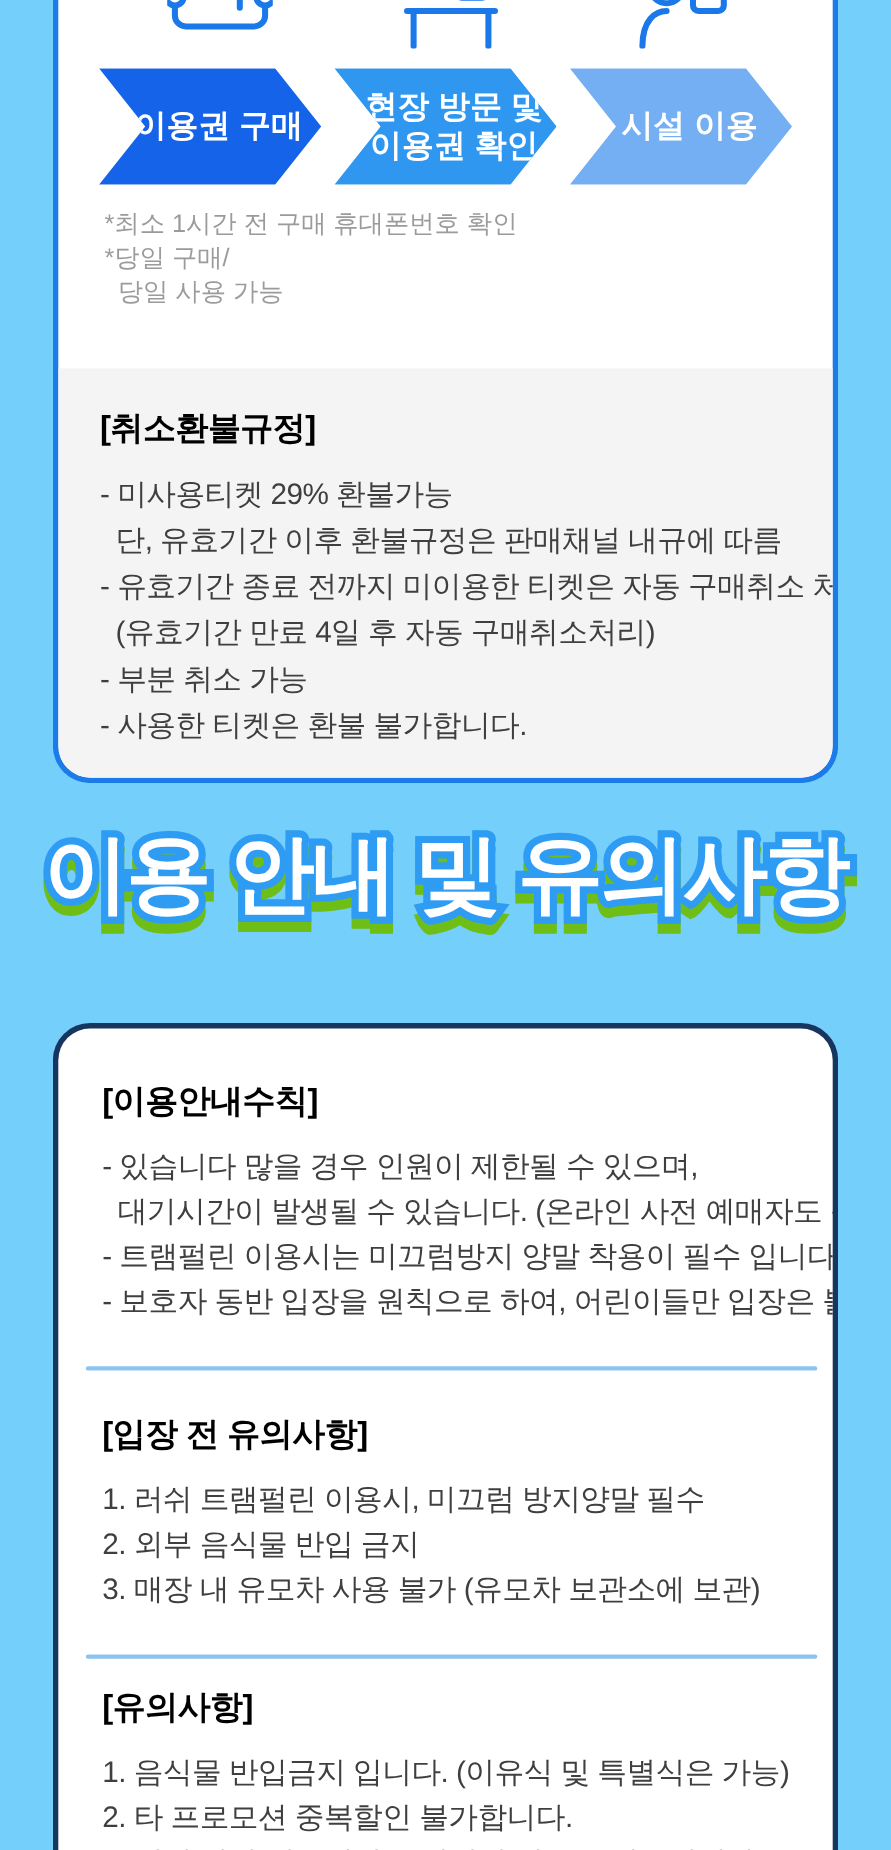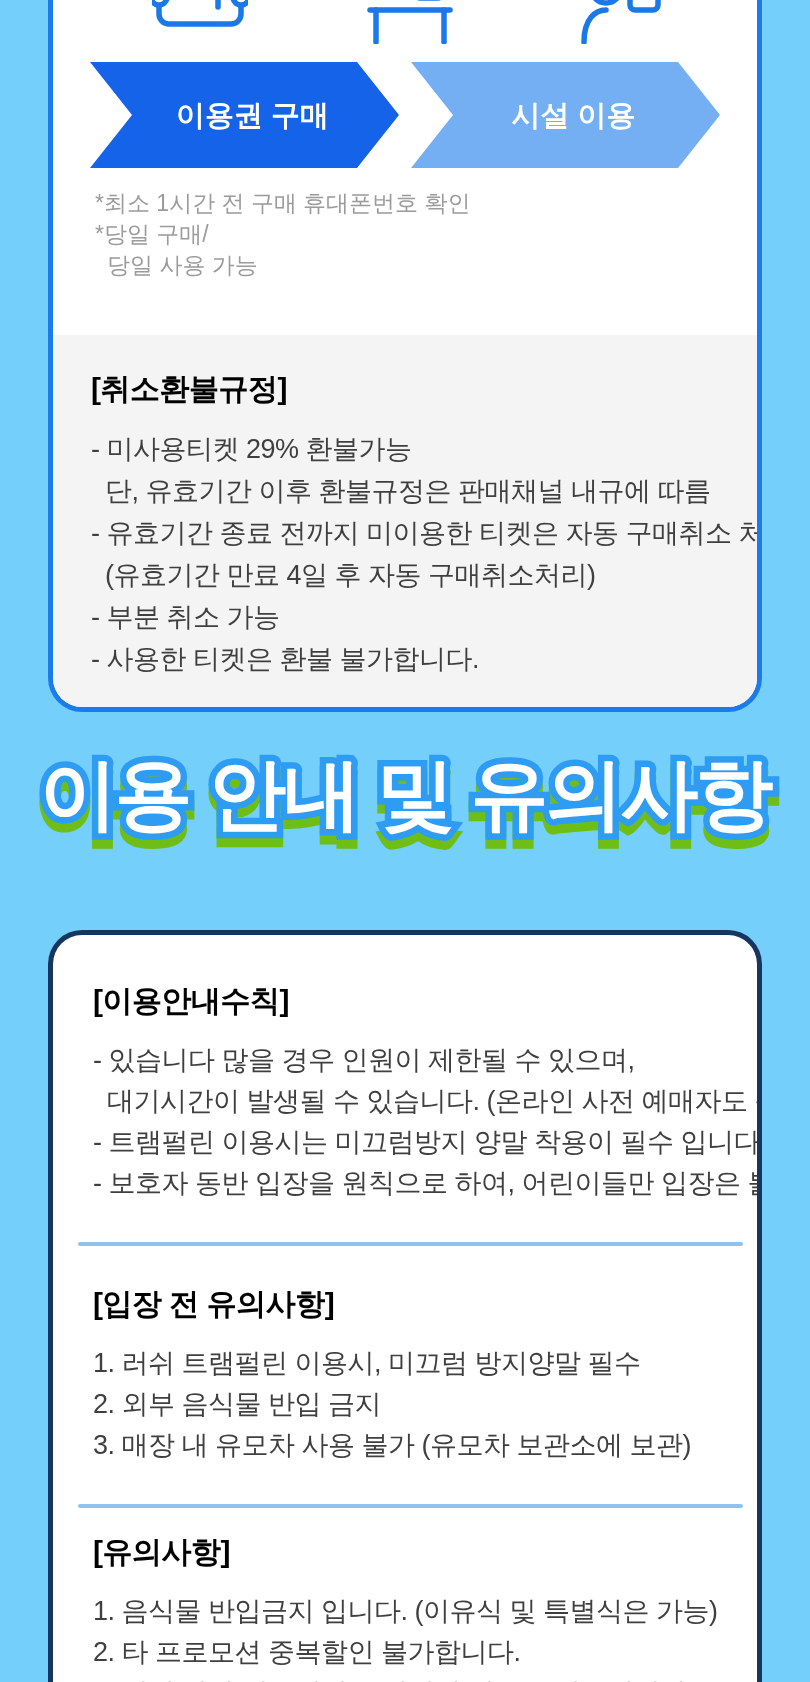--- a/index.html
+++ b/index.html
@@ -82,20 +82,24 @@
       <svg class="ic ic-3" viewBox="0 0 96 96" fill="none" stroke="#1a78e8" stroke-width="5.5" stroke-linecap="round">
         <circle cx="34" cy="40" r="15"></circle>
         <path d="M12,94 C12,70 24,62 34,62"></path>
         <rect x="58" y="18" width="28" height="44" rx="5"></rect>
       </svg>
     </div>
 
     <div class="arrows-row">
       <div class="chev" style="background: rgb(20, 99, 232);">
         <span>이용권 구매</span>
+      </div>
+      <div class="chev" style="background: rgb(47, 151, 240);">
+        <span>현장 방문 및</span>
+        <span>이용권 확인</span>
       </div>
       <div class="chev" style="background: rgb(115, 175, 242);">
         <span>시설 이용</span>
       </div>
     </div>
 
     <div class="notes-row">
       <div class="note-col note-col-1">
 
           <p class="note-line">*최소 1시간 전 구매</p>

